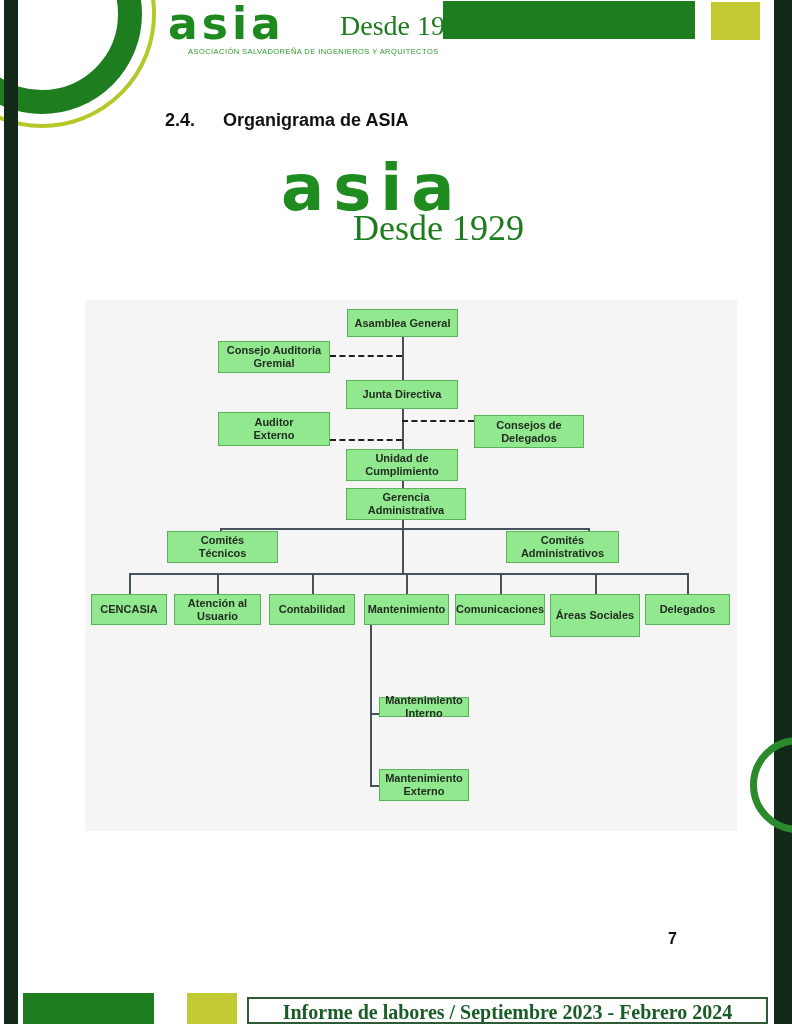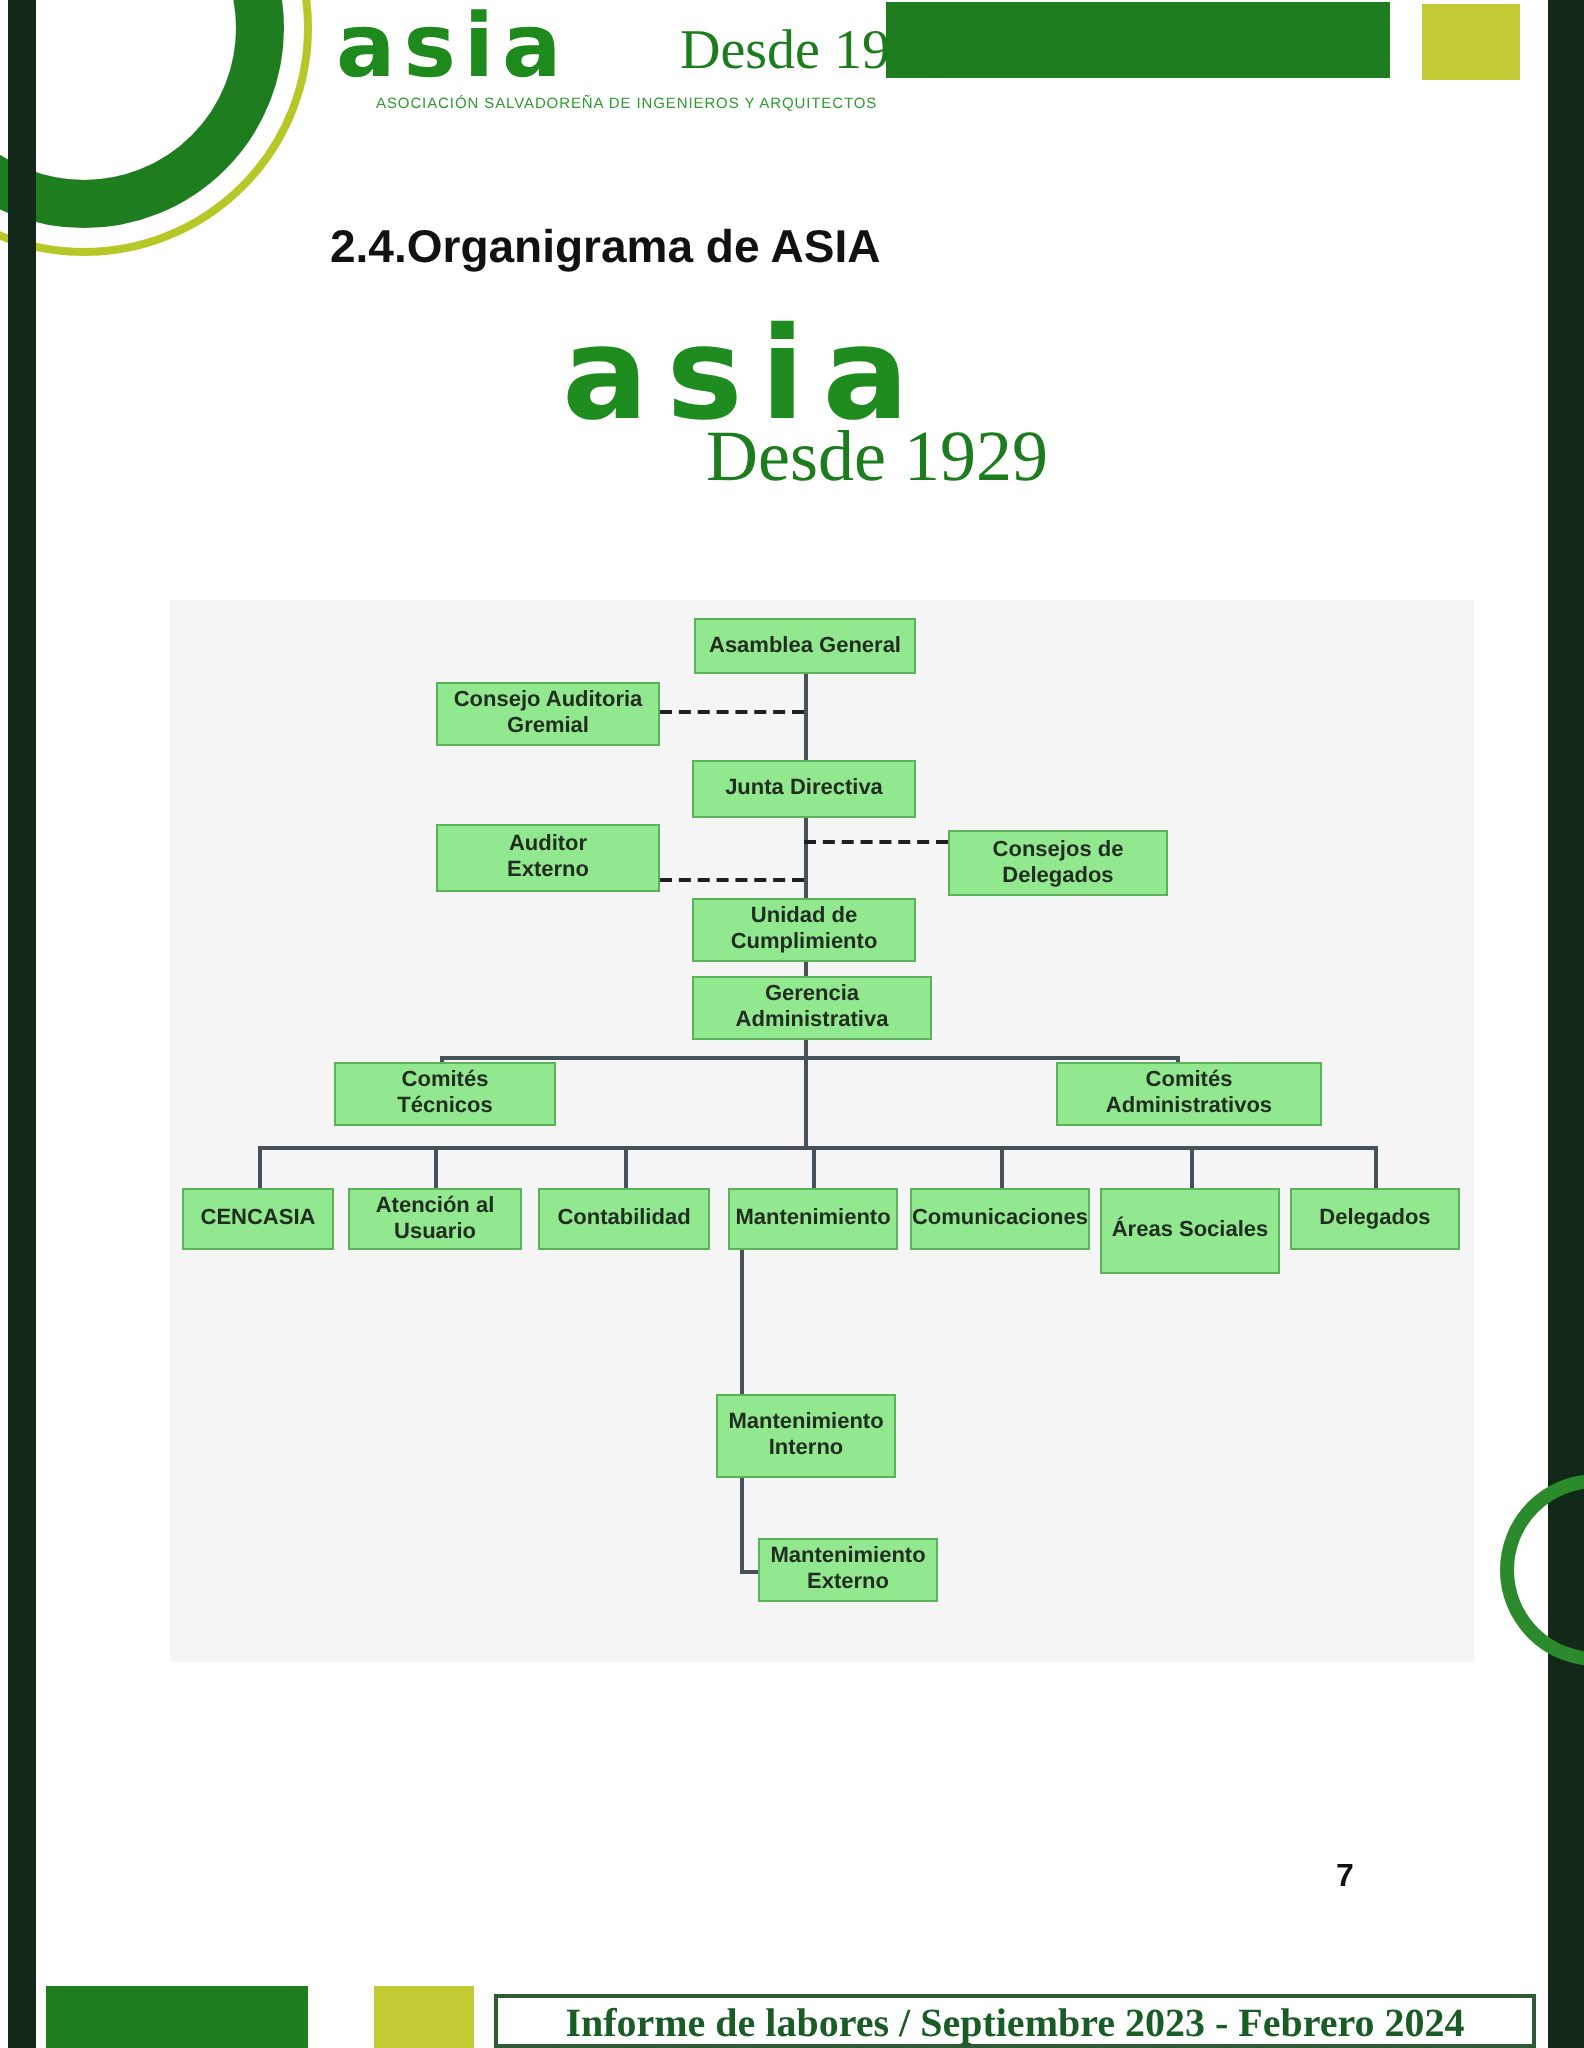--- a/index.html
+++ b/index.html
@@ -18,22 +18,22 @@
   .topbar-green{position:absolute;left:443px;top:1px;width:252px;height:38px;background:#1e7d1e;}
   .topbar-yellow{position:absolute;left:711px;top:2px;width:49px;height:38px;background:#c2ca34;z-index:2;}
   
   .hlogo-asia{position:absolute;left:168px;top:2px;font-family:"DejaVu Sans",sans-serif;
     font-weight:800;font-size:44px;line-height:1;letter-spacing:4px;color:#1e8a1e;z-index:2;}
   .hlogo-tagline{position:absolute;left:340px;top:12px;font-family:"Liberation Serif",serif;
     font-size:28px;line-height:1;color:#1d7c1d;z-index:2;}
   .hlogo-sub{position:absolute;left:188px;top:47px;font-size:7.5px;letter-spacing:.45px;
     color:#2e9b2e;z-index:2;white-space:nowrap;}
   
-  .heading{position:absolute;left:165px;top:110px;display:flex;gap:0;
-    font-size:23px;font-weight:bold;color:#111;}
+  .heading{position:absolute;left:165px;top:110px;display:flex;gap:28px;
+    font-size:18px;font-weight:bold;color:#111;}
   
   .clogo-asia{position:absolute;left:281px;top:156px;font-family:"DejaVu Sans",sans-serif;
     font-weight:800;font-size:64px;line-height:1;letter-spacing:9px;color:#1e8c1e;}
   .clogo-tagline{position:absolute;left:353px;top:210px;font-family:"Liberation Serif",serif;
     font-size:36px;line-height:1;color:#1d7c1d;}
   
   .panel{position:absolute;left:85px;top:300px;width:652px;height:531px;background:#f5f5f6;}
   .node{position:absolute;background:#92e88e;border:1px solid #5bb25b;box-sizing:border-box;
     display:flex;align-items:center;justify-content:center;text-align:center;
     font-size:11px;font-weight:600;color:#222d22;line-height:1.18;}
@@ -45,31 +45,31 @@
   .n-auditor{left:218px;top:412px;width:112px;height:34px}
   .n-auditor .nl{max-width:64px}
   .n-consejos{left:474px;top:415px;width:110px;height:33px}
   .n-consejos .nl{max-width:84px}
   .n-unidad{left:346px;top:449px;width:112px;height:32px}
   .n-unidad .nl{max-width:94px}
   .n-gerencia{left:346px;top:488px;width:120px;height:32px}
   .n-gerencia .nl{max-width:100px}
   .n-tecnicos{left:167px;top:531px;width:111px;height:32px}
   .n-tecnicos .nl{max-width:70px}
-  .n-comadmin{left:528px;top:531px;width:133px;height:32px}
+  .n-comadmin{left:506px;top:531px;width:113px;height:32px}
   .n-comadmin .nl{max-width:110px}
   .n-cencasia{left:91px;top:594px;width:76px;height:31px}
   .n-atencion{left:174px;top:594px;width:87px;height:31px}
   .n-atencion .nl{max-width:80px}
   .n-contabilidad{left:269px;top:594px;width:86px;height:31px}
   .n-mantenimiento{left:364px;top:594px;width:85px;height:31px}
   .n-comunicaciones{left:455px;top:594px;width:90px;height:31px}
   .n-areas{left:550px;top:594px;width:90px;height:43px}
   .n-seguridad{left:645px;top:594px;width:85px;height:31px}
-  .n-minterno{left:358px;top:697px;width:90px;height:42px}
+  .n-minterno{left:379px;top:697px;width:90px;height:20px}
   .n-minterno .nl{max-width:95px}
   .n-mexterno{left:379px;top:769px;width:90px;height:32px}
   .n-mexterno .nl{max-width:95px}
   
   .cv{position:absolute;width:1.5px;background:#45525a;}
   .ch{position:absolute;height:1.5px;background:#45525a;}
   .cd{position:absolute;height:0;border-top:2px dashed #1f1f1f;}
   
   .page-number{position:absolute;left:668px;top:930px;font-size:16px;font-weight:bold;color:#111;}
   .foot-green{position:absolute;left:23px;top:993px;width:131px;height:31px;background:#1e7d1e;}

